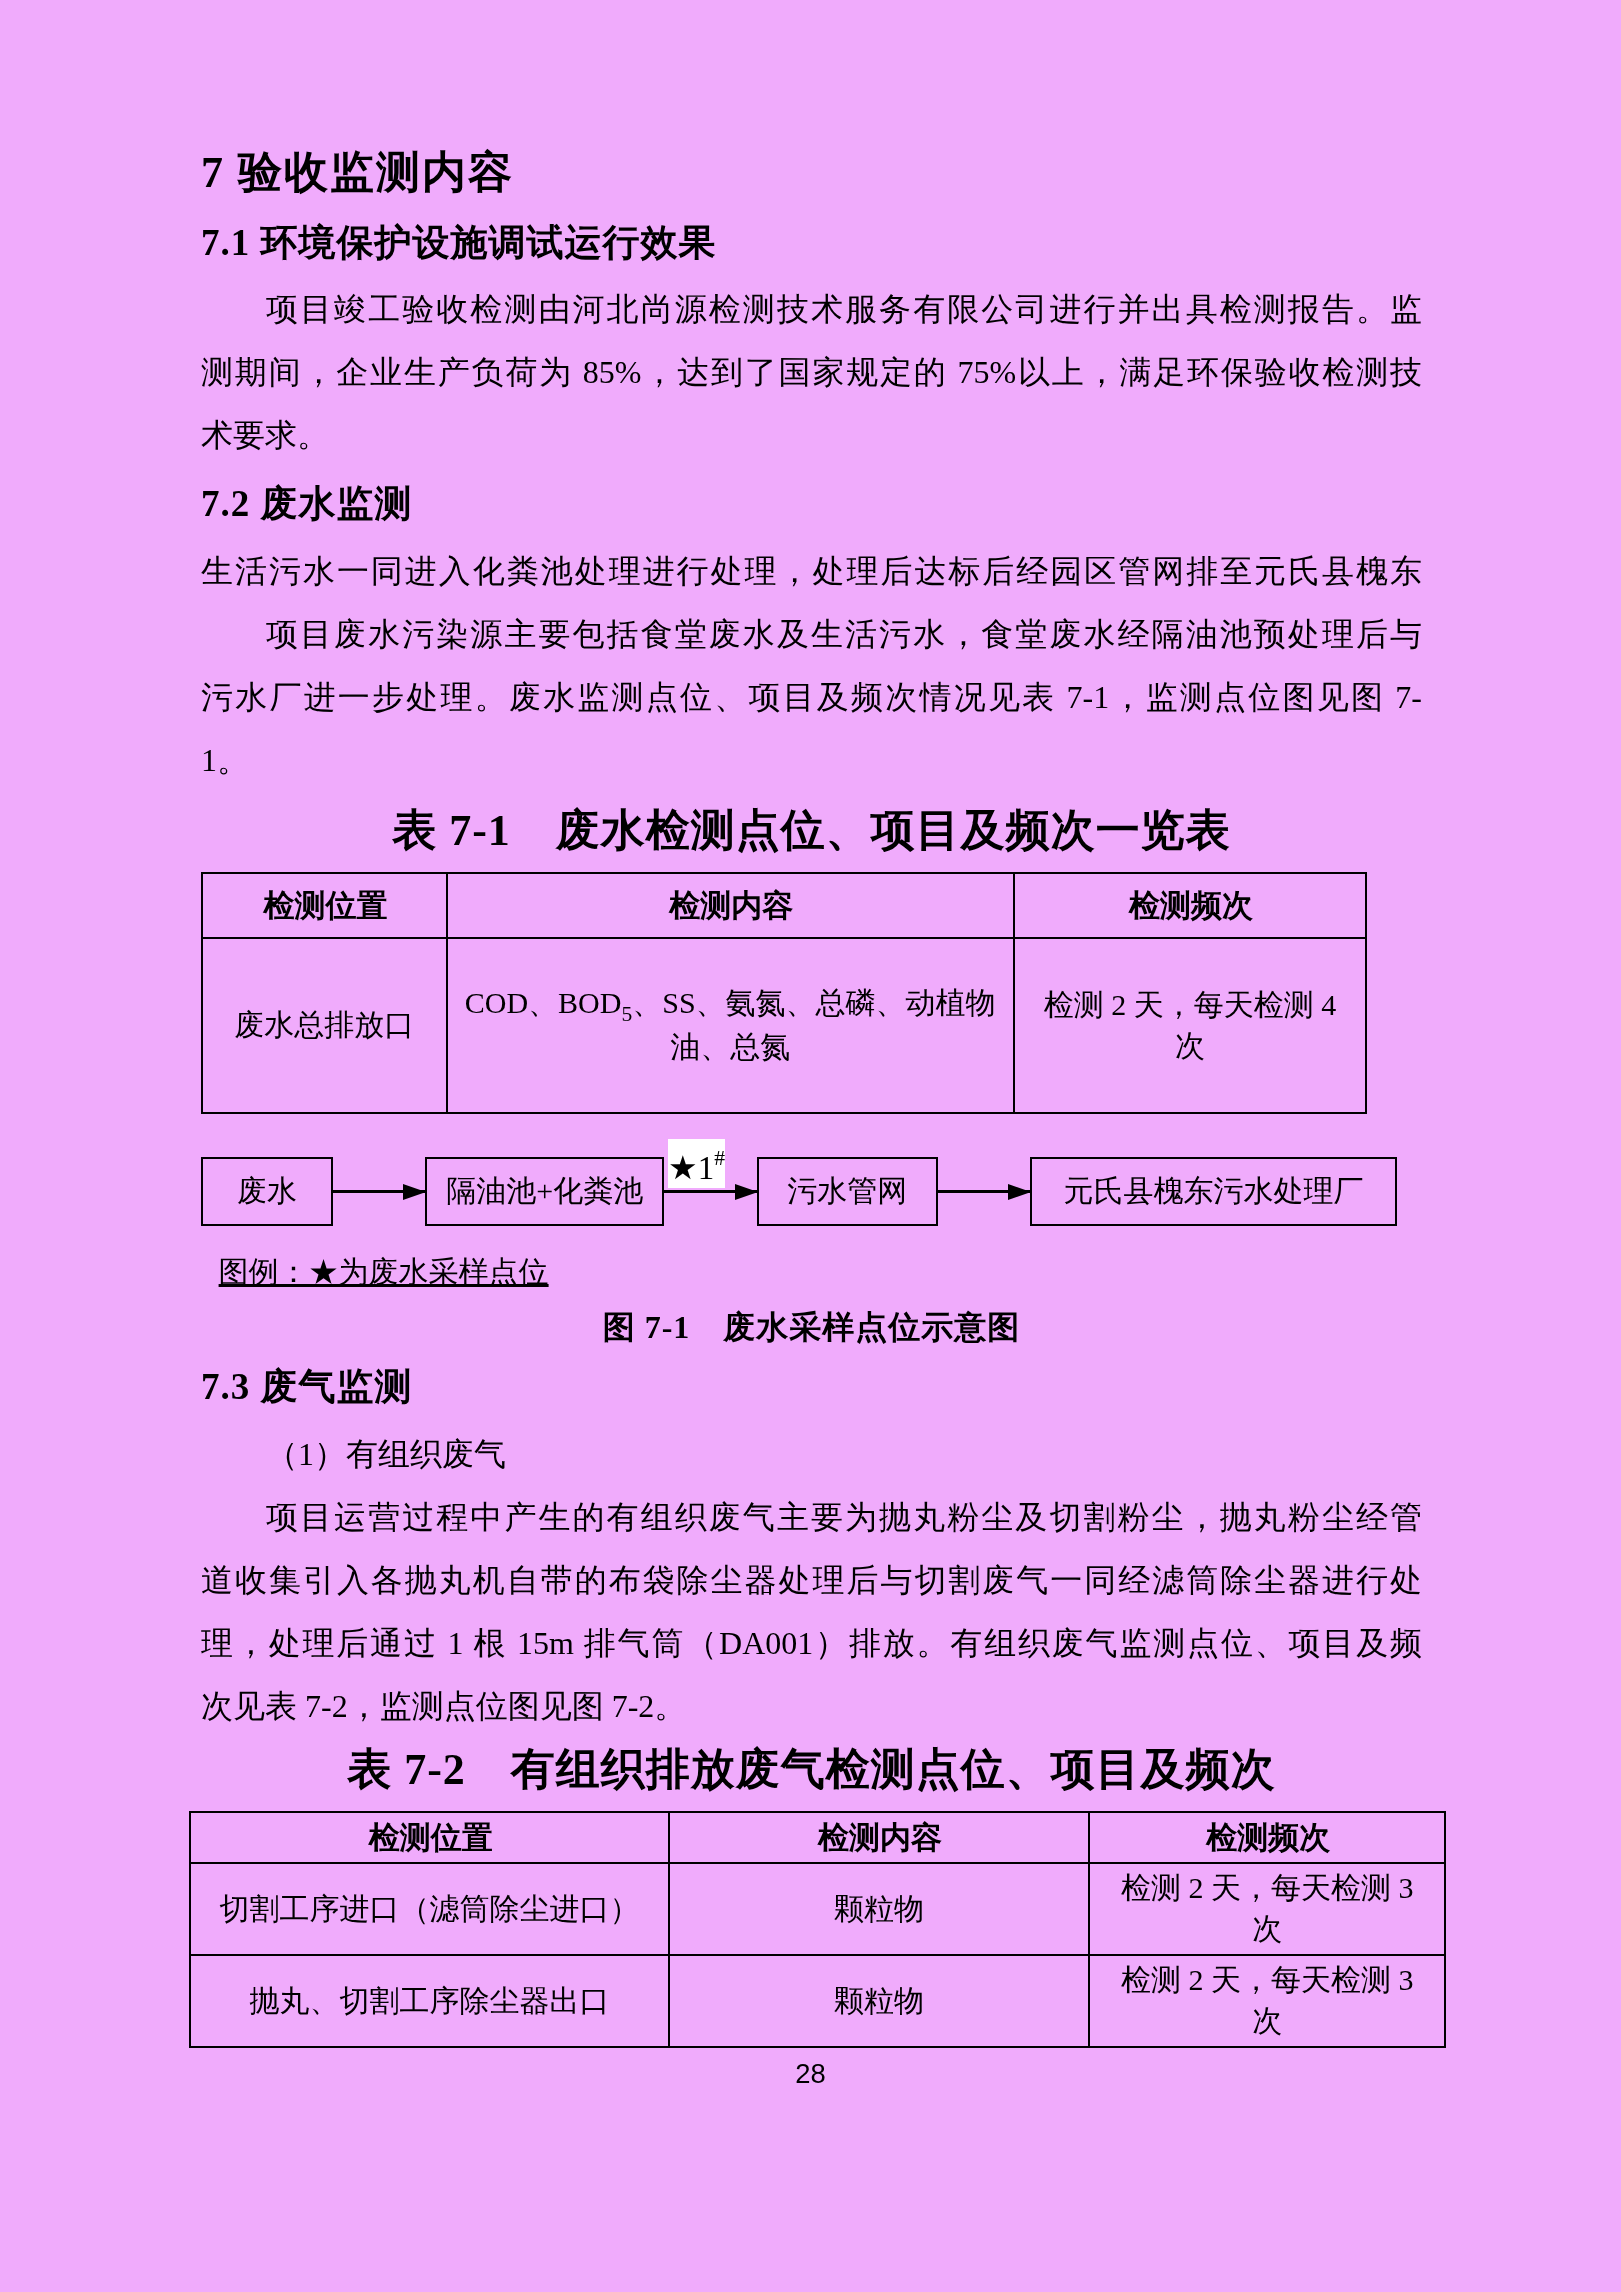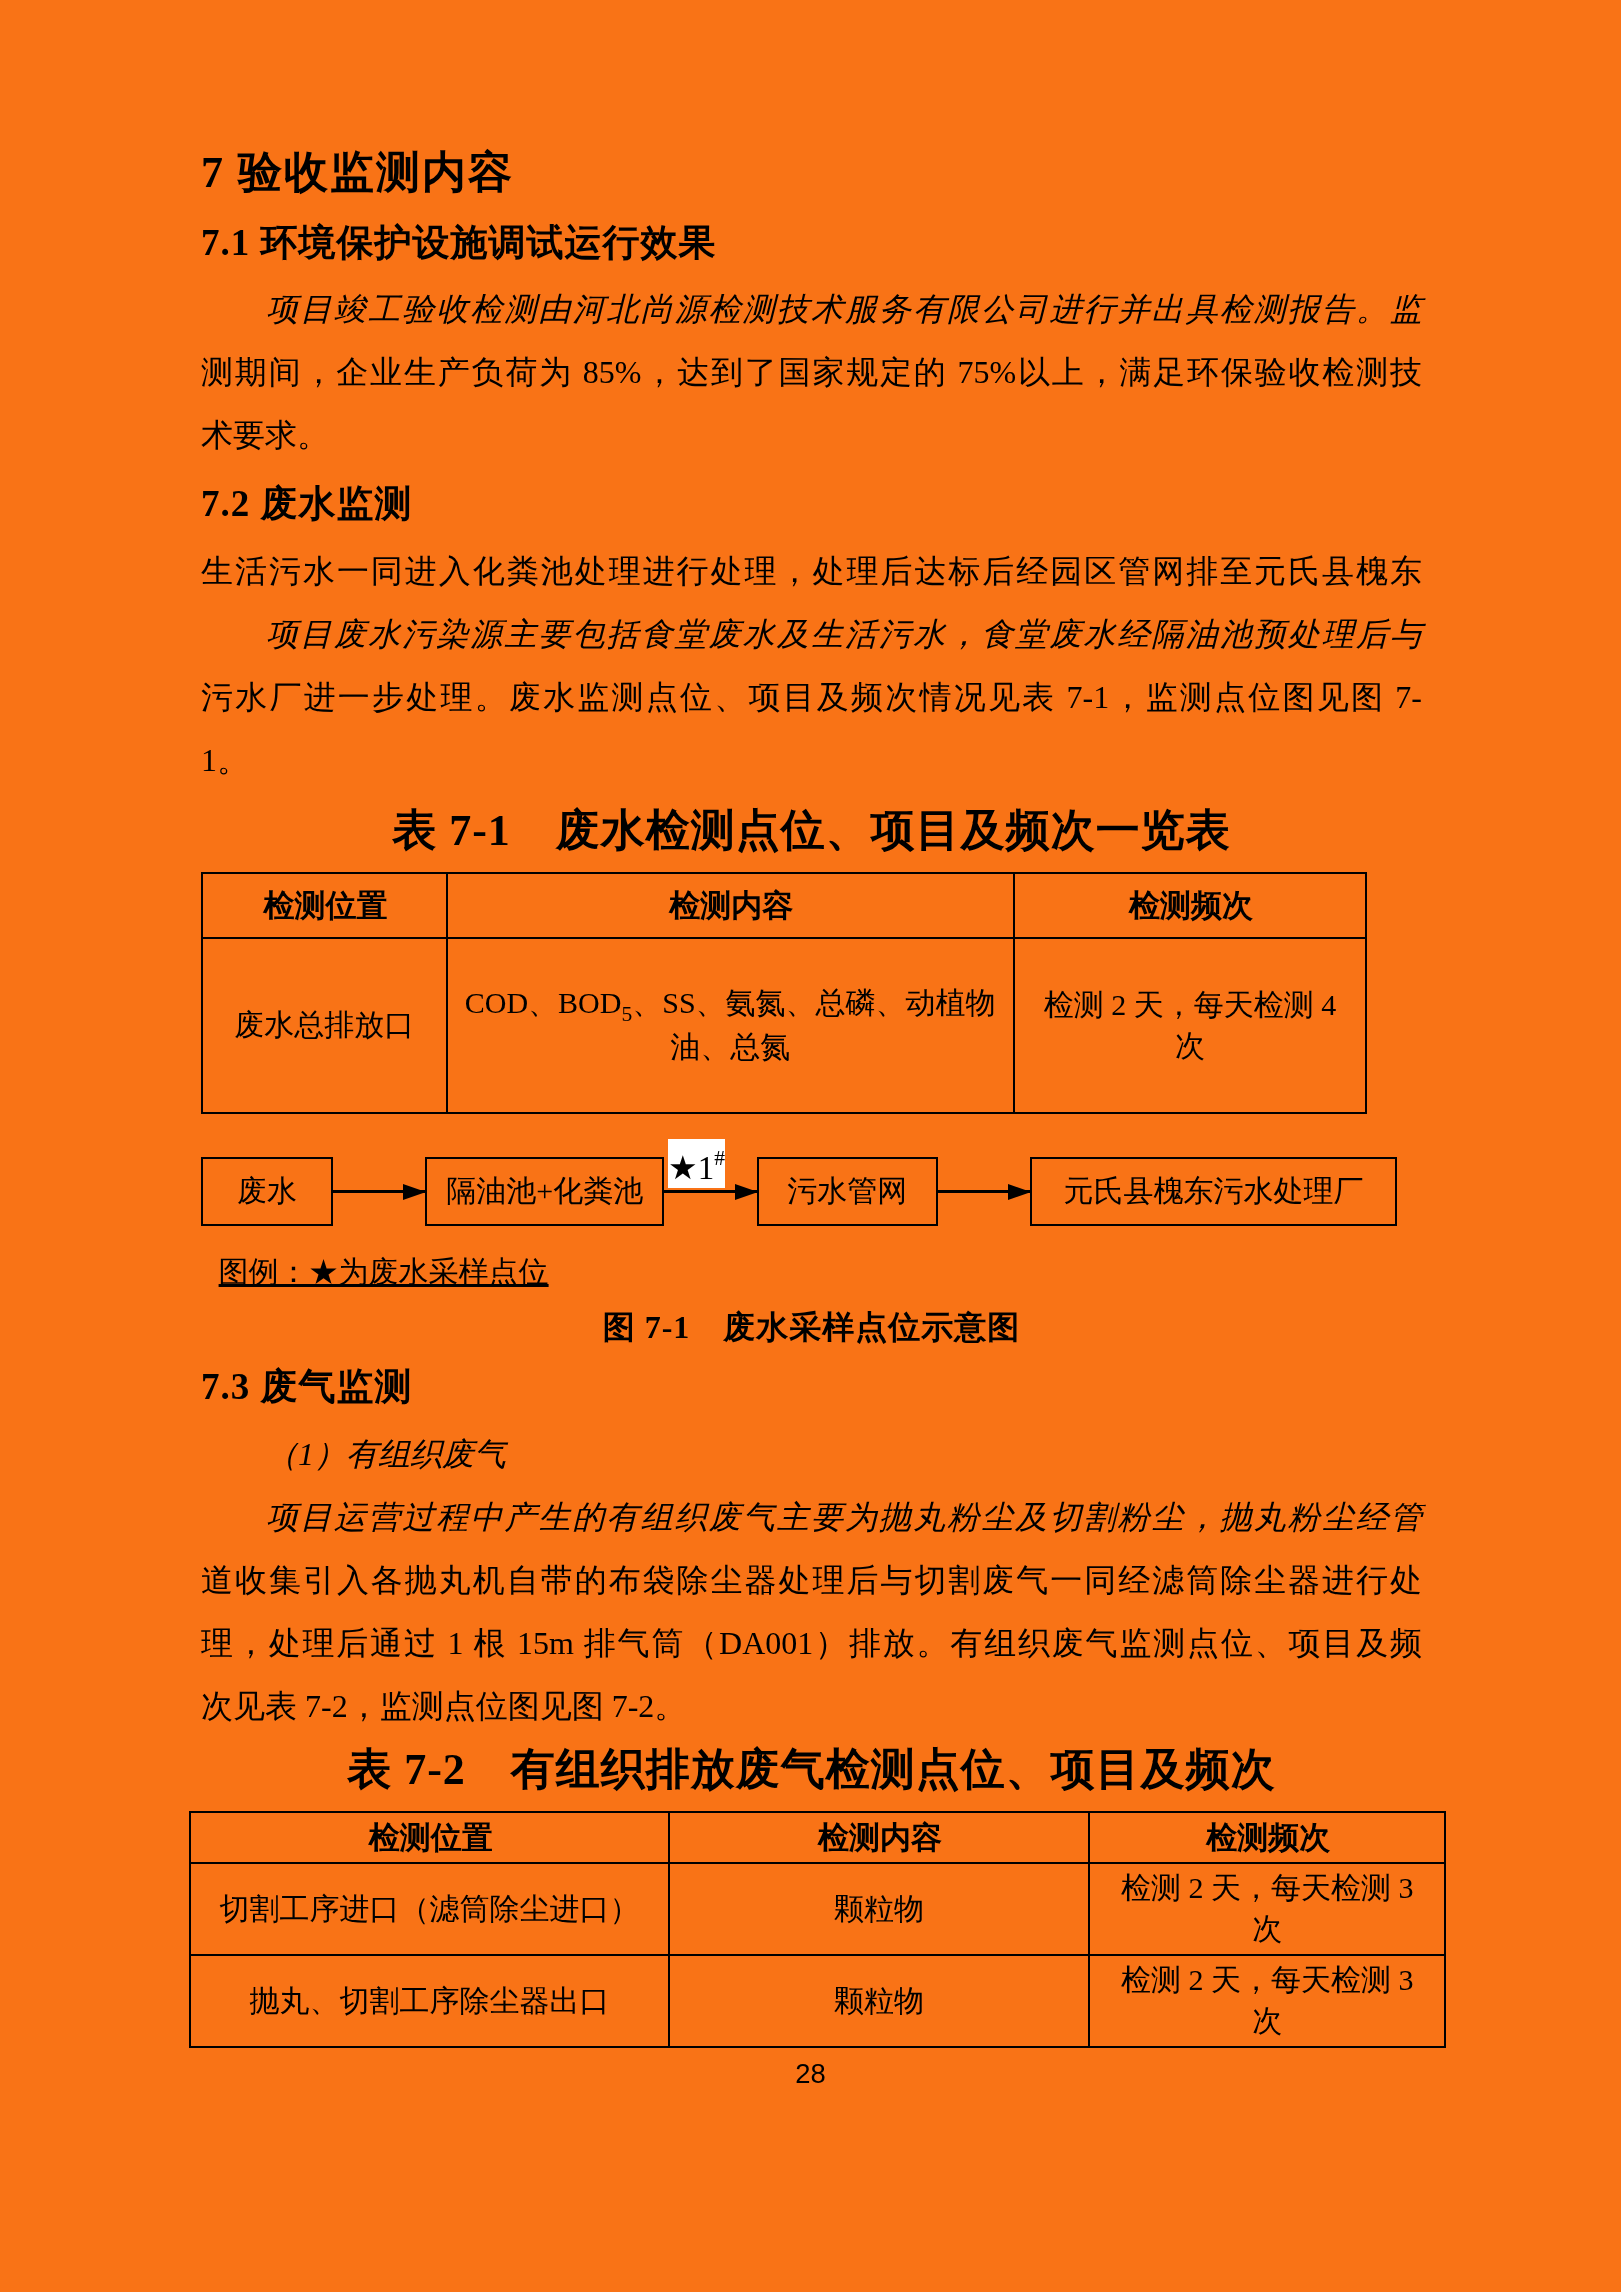--- a/index.html
+++ b/index.html
@@ -1,19 +1,19 @@
 <!DOCTYPE html>
 <html><head>
 <meta charset="utf-8">
 <style>
   html,body{margin:0;padding:0;background:#888;}
   .page{
     position:relative;
     width:1621px;height:2293px;
-    background:#f97316;
+    background:#f0abfc;
     font-family:"Liberation Serif","DejaVu Serif",serif;
     color:#000;
     overflow:hidden;
   }
   .content{
     position:absolute;
     left:201px;top:147px;
     width:1221px;
   }
   h1.doc-h1{
@@ -30,21 +30,21 @@
   .line{
     font-size:32px;
     height:63px;line-height:63px;
     white-space:nowrap;
   }
   .jline{
     text-align:justify;
     text-align-last:justify;
     white-space:normal;
   }
-  .indent{text-indent:65px;font-style:italic;}
+  .indent{text-indent:65px;}
   .tbl-caption{
     font-size:44px;font-weight:bold;
     text-align:center;
     margin:9.8px 0 11.8px 0;
     letter-spacing:1px;
   }
   table.doc-table{
     border-collapse:collapse;
     table-layout:fixed;
   }

